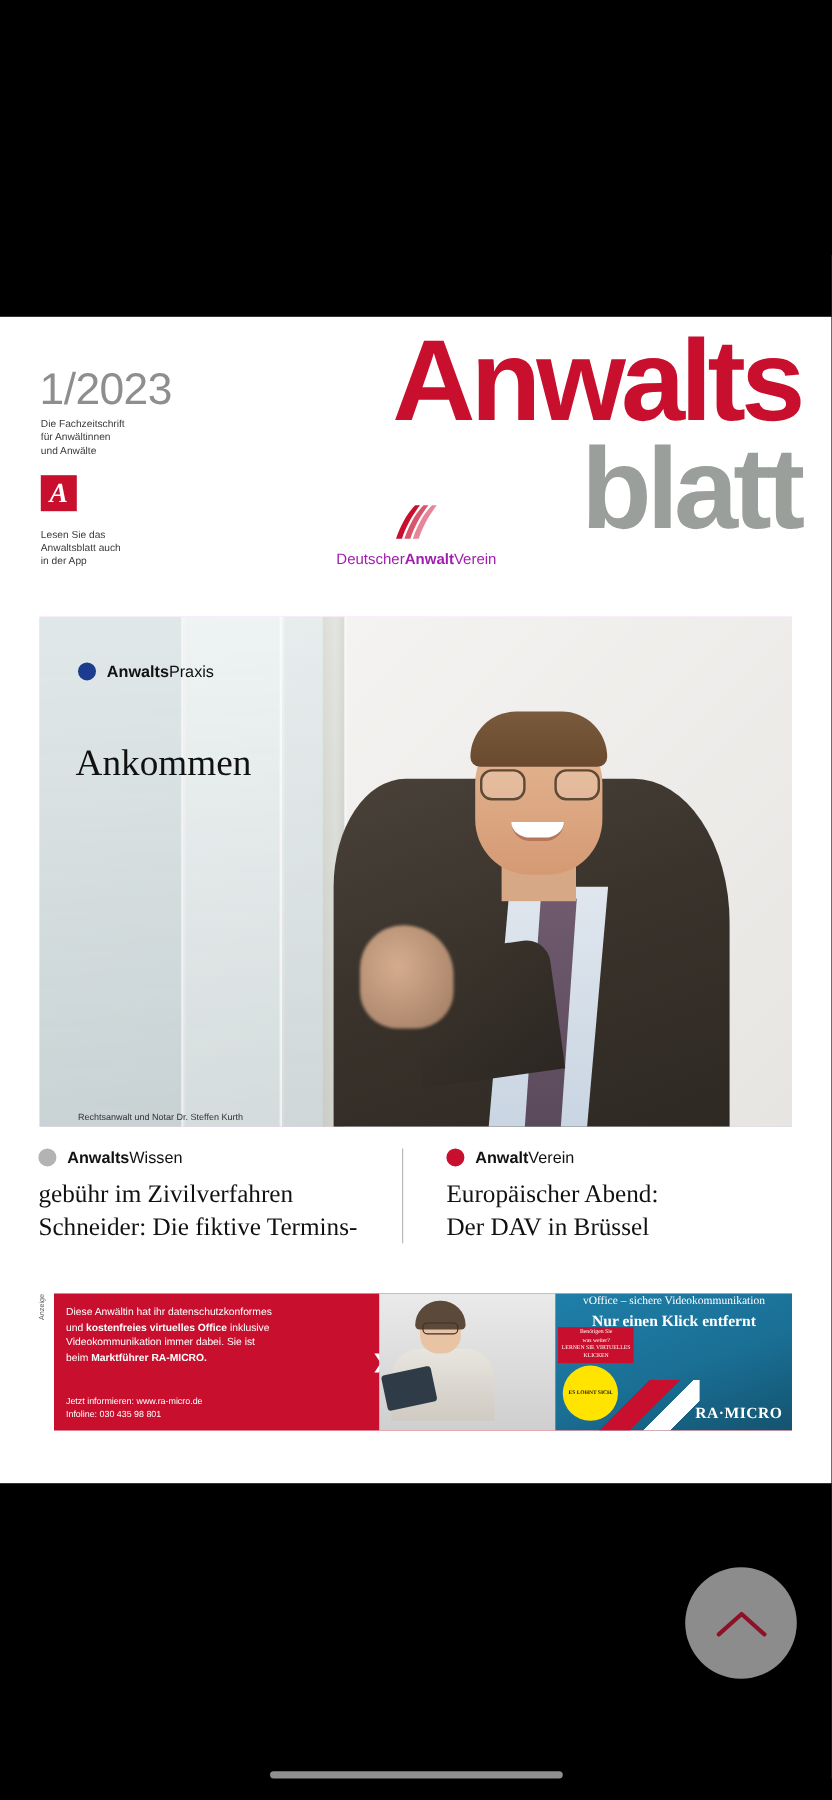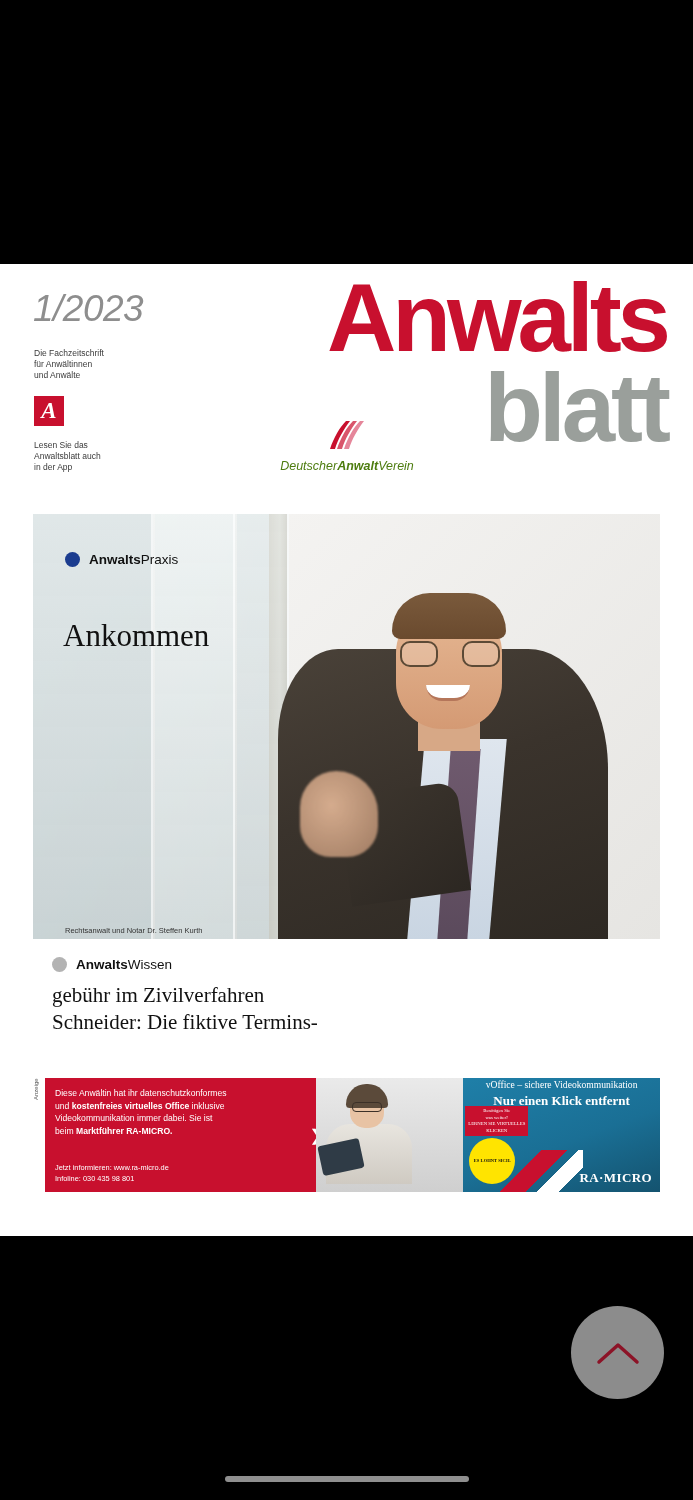--- a/index.html
+++ b/index.html
@@ -26,26 +26,25 @@
     background: #ffffff;
   }
   
   .masthead {
     position: relative;
     height: 250px;
   }
   .issue {
     position: absolute;
     left: 33px;
-    top: 24px;
+    top: 40px;
     font-size: 37px;
     color: #8e8e8e;
     letter-spacing: -0.5px;
     font-weight: 400;
-    font-style: italic;
   }
   .subline {
     position: absolute;
     left: 34px;
     top: 84px;
     font-size: 8.5px;
     line-height: 11px;
     color: #3a3a3a;
   }
   .app-badge {
@@ -103,23 +102,22 @@
     text-align: center;
   }
   .dav-logo {
     display: block;
     margin: 0 auto 6px auto;
     width: 42px;
     height: 34px;
   }
   .dav-text {
     font-size: 12.5px;
-    color: #4d7c0f;
+    color: #a21caf;
     white-space: nowrap;
-    font-style: italic;
   }
   .dav-text b { font-weight: 700; }
   
   .hero {
     position: relative;
     margin: 0 33px;
     height: 425px;
     overflow: hidden;
     background: #f0abfc;
   }
@@ -296,21 +294,21 @@
   }
   .hero-credit {
     position: absolute;
     left: 32px;
     bottom: 4px;
     font-size: 7.5px;
     color: #333;
   }
   
   .teasers {
-    margin: 18px 33px 0 52px;
+    margin: 18px 33px 0 32px;
     display: flex;
     gap: 15px;
   }
   .teaser { flex: 1 1 0; padding-right: 16px; }
   .teaser.right { padding-left: 36px; border-left: 1px solid #b9b9b9; }
   .t-kicker {
     display: flex;
     align-items: center;
     gap: 9px;
     margin-bottom: 10px;
@@ -583,20 +581,30 @@
       <div class="teaser left">
         <div class="t-kicker">
           <span class="dot dot-grey"></span>
           <span class="t-kicker-text"><b>Anwalts</b><span>Wissen</span></span>
         </div>
         <div class="t-head">
           <div>gebühr im Zivilverfahren</div>
           <div>Schneider: Die fiktive Termins-</div>
         </div>
       </div>
+      <div class="teaser right">
+        <div class="t-kicker">
+          <span class="dot dot-red"></span>
+          <span class="t-kicker-text"><b>Anwalt</b><span>Verein</span></span>
+        </div>
+        <div class="t-head">
+          <div>Europäischer Abend:</div>
+          <div>Der DAV in Brüssel</div>
+        </div>
+      </div>
     </div>
 
     <div class="ad-wrap">
       <div class="ad-label">Anzeige</div>
       <div class="ad">
         <div class="ad-left">
           <div class="ad-copy">
             <span>Diese Anwältin hat ihr datenschutzkonformes</span><br>
             <span>und </span><b>kostenfreies virtuelles Office</b><span> inklusive</span><br>
             <span>Videokommunikation immer dabei. Sie ist</span><br>

